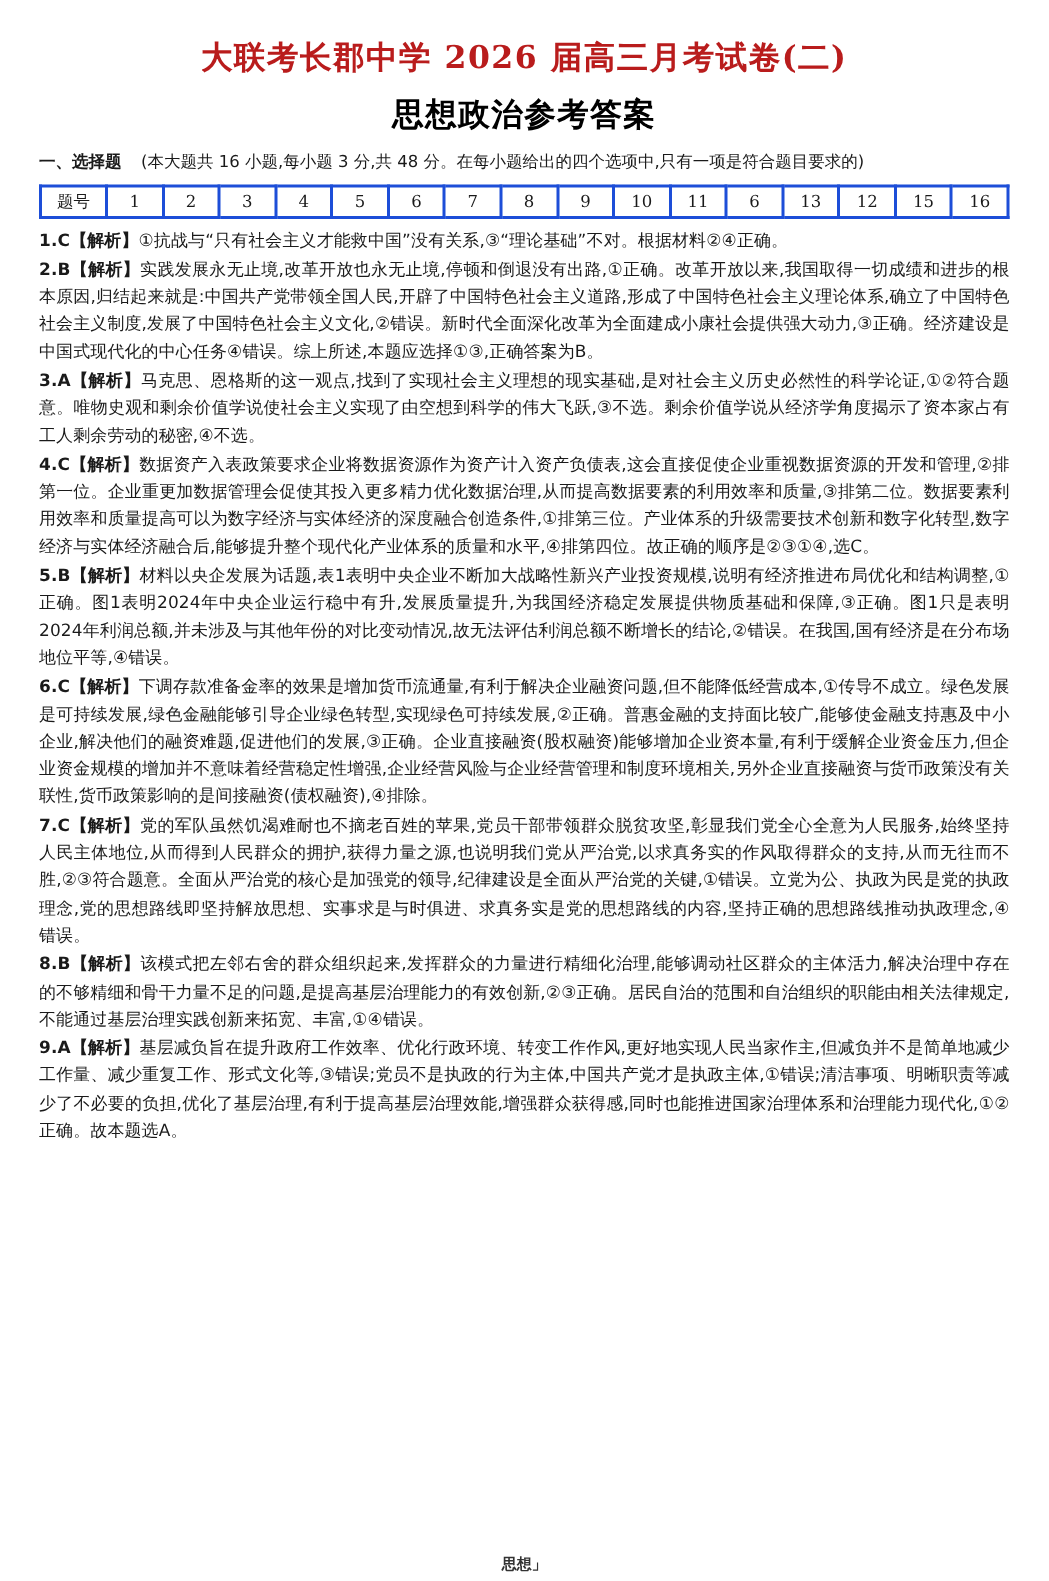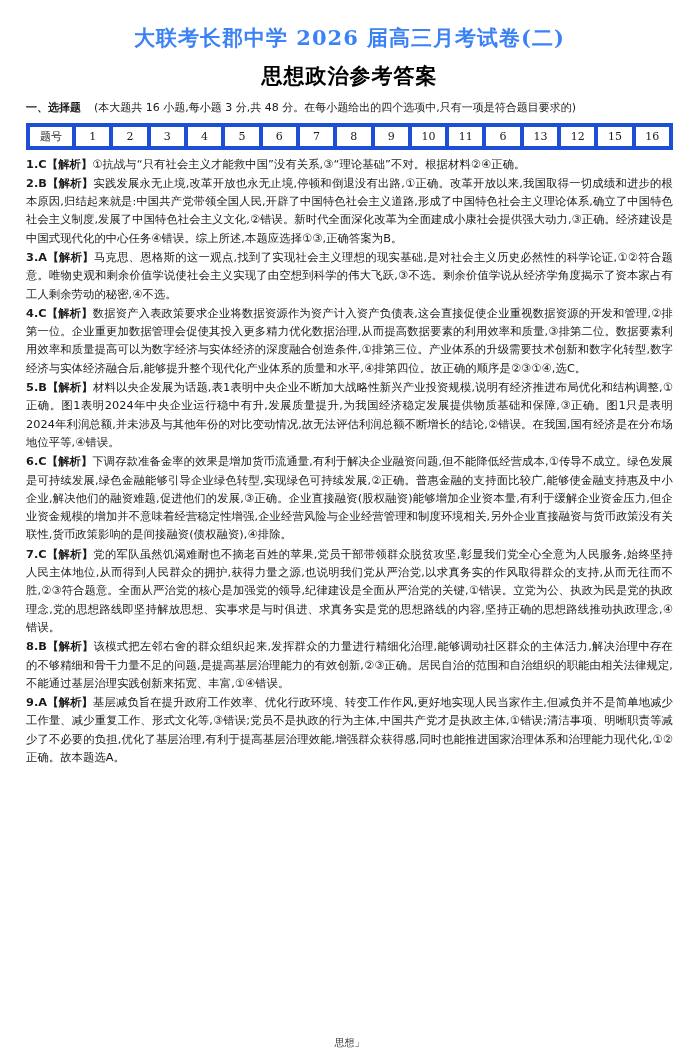--- a/index.html
+++ b/index.html
@@ -22,21 +22,21 @@
     padding: 18px 26px 8px 26px;
     position: relative;
   }
   .title-main {
     text-align: center;
     font-family: "DejaVu Serif", "Liberation Serif", serif;
     font-weight: bold;
     font-size: 21px;
     letter-spacing: 1px;
     margin: 6px 0 2px 0;
-    color: #3b82f6;
+    color: #b91c1c;
   }
   .title-sub {
     text-align: center;
     font-family: "DejaVu Serif", "Liberation Serif", serif;
     font-weight: bold;
     font-size: 21px;
     letter-spacing: 1px;
     margin: 10px 0 6px 0;
     color: #000;
   }
@@ -50,21 +50,21 @@
     font-weight: normal;
     padding-left: 13px;
   }
   table.answers {
     border-collapse: collapse;
     width: 100%;
     table-layout: fixed;
     margin: 2px 0 6px 0;
   }
   table.answers td {
-    border: 4px solid #1d4ed8;
+    border: 2px solid #1d4ed8;
     text-align: center;
     font-size: 11px;
     height: 19px;
     padding: 0;
     font-family: "DejaVu Serif", "Liberation Serif", serif;
   }
   table.answers td.head {
     width: 42px;
     font-family: "DejaVu Sans", "Liberation Sans", sans-serif;
     font-size: 11px;
@@ -85,20 +85,21 @@
   }
   .footer {
     position: absolute;
     bottom: 4px;
     left: 0;
     right: 0;
     text-align: center;
     font-size: 10px;
     color: #333;
     font-family: "DejaVu Serif", "Liberation Serif", serif;
+    font-weight: bold;
   }
 </style>
 </head>
 <body>
 
 <div class="page">
 
   <div class="title-main">大联考长郡中学 2026 届高三月考试卷(二)</div>
   <div class="title-sub">思想政治参考答案</div>
 

